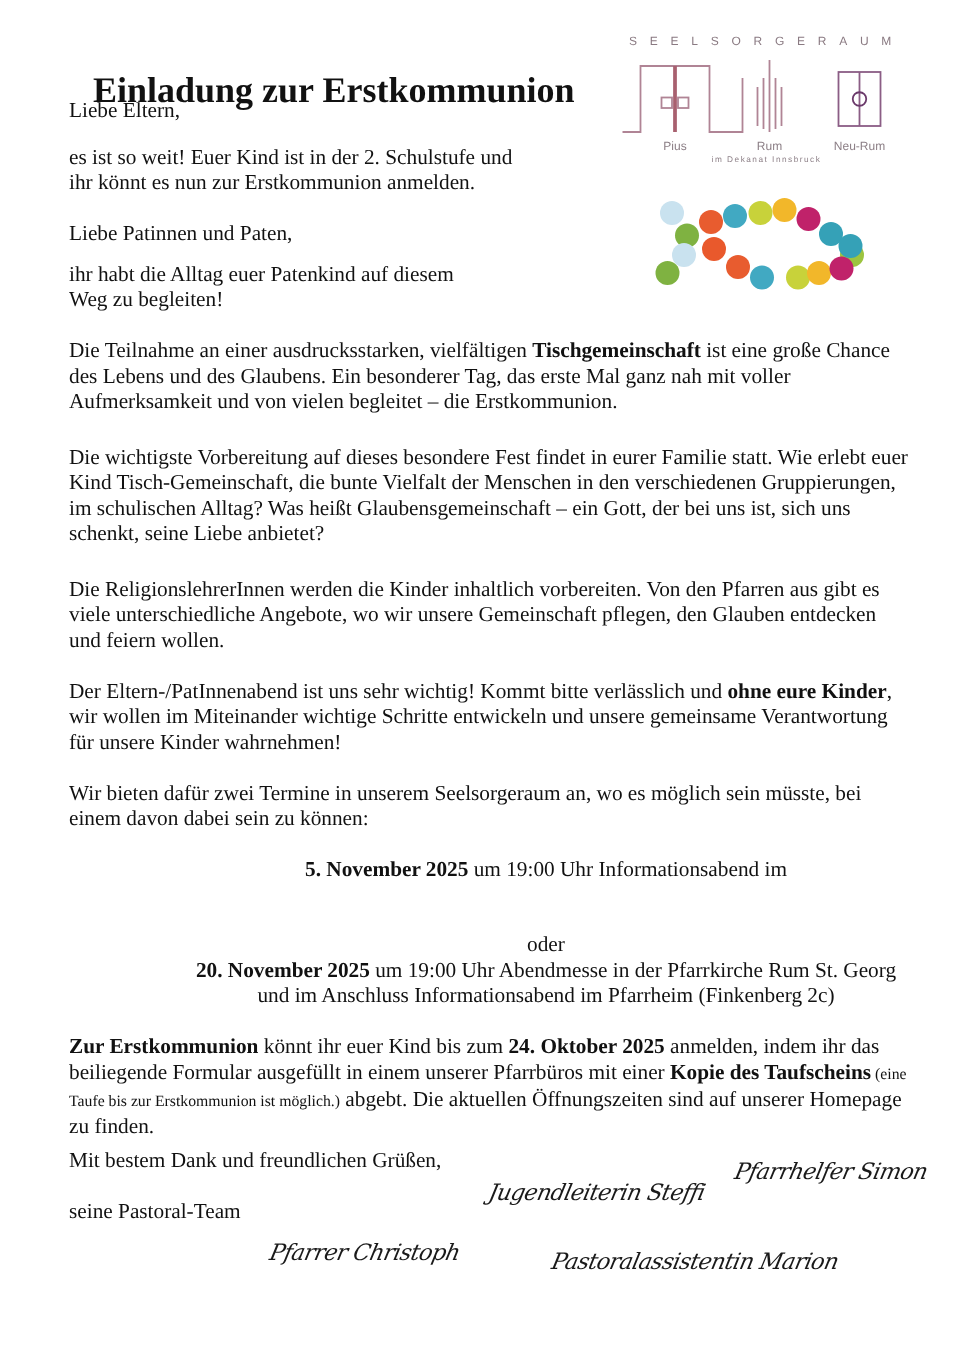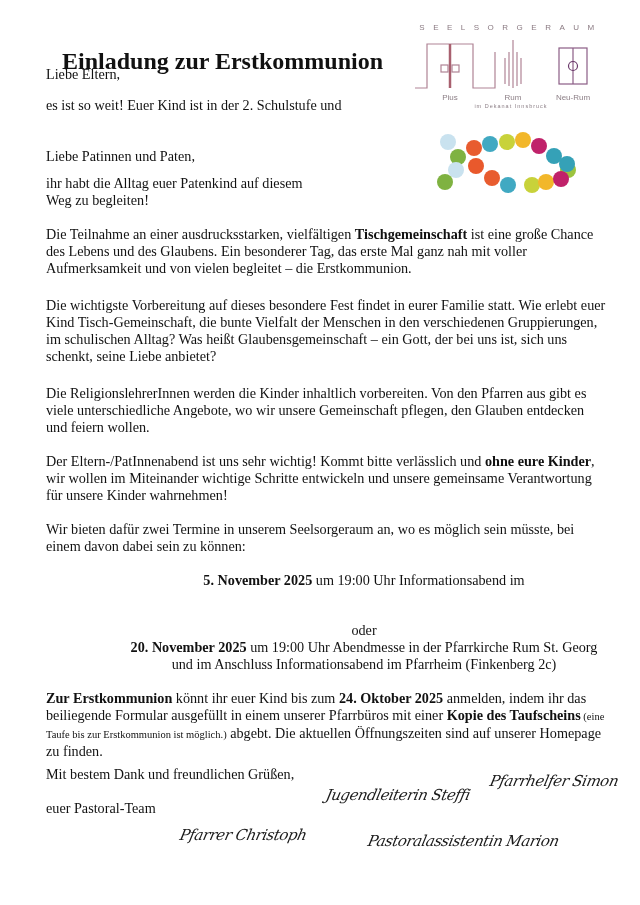--- a/index.html
+++ b/index.html
@@ -63,20 +63,21 @@
       <circle cx="76" cy="58" r="8" fill="#e85c2f"></circle>
       <circle cx="92" cy="65" r="8" fill="#41a9c2"></circle>
       <circle cx="116" cy="65" r="8" fill="#c8d23a"></circle>
       <circle cx="130" cy="62" r="8" fill="#f2b72a"></circle>
       <circle cx="145" cy="59" r="8" fill="#c0226a"></circle>
       <circle cx="151" cy="44" r="8" fill="#35a1b7"></circle>
     </svg>
 
   <p class="p w360" style="top:66px">Liebe Eltern,</p>
   <p class="p w360" style="top:97px">es ist so weit! Euer Kind ist in der 2. Schulstufe und</p>
+  <p class="p w360" style="top:114px">ihr könnt es nun zur Erstkommunion anmelden.</p>
   <p class="p w360" style="top:148px">Liebe Patinnen und Paten,</p>
   <p class="p w360" style="top:175px">ihr habt die Alltag euer Patenkind auf diesem</p>
   <p class="p w360" style="top:192px">Weg zu begleiten!</p>
 
   <p class="p wfull" style="top:226px"><span>Die Teilnahme an einer ausdrucksstarken, vielfältigen </span><b>Tischgemeinschaft</b><span> ist eine große Chance des Lebens und des Glaubens. Ein besonderer Tag, das erste Mal ganz nah mit voller Aufmerksamkeit und von vielen begleitet – die Erstkommunion.</span></p>
 
   <p class="p wfull" style="top:297px">Die wichtigste Vorbereitung auf dieses besondere Fest findet in eurer Familie statt. Wie erlebt euer Kind Tisch-Gemeinschaft, die bunte Vielfalt der Menschen in den verschiedenen Gruppierungen, im schulischen Alltag? Was heißt Glaubensgemeinschaft – ein Gott, der bei uns ist, sich uns schenkt, seine Liebe anbietet?</p>
 
   <p class="p wfull" style="top:453px"><span>Der Eltern-/PatInnenabend ist uns sehr wichtig! Kommt bitte verlässlich und </span><b>ohne eure Kinder</b><span>, wir wollen im Miteinander wichtige Schritte entwickeln und unsere gemeinsame Verantwortung für unsere Kinder wahrnehmen!</span></p>
 
@@ -86,20 +87,20 @@
 
   <p class="center" style="top:572px"><b>5. November 2025</b><span> um 19:00 Uhr Informationsabend im</span></p>
 
   <p class="center" style="top:622px">oder</p>
   <p class="center" style="top:639px"><b>20. November 2025</b><span> um 19:00 Uhr Abendmesse in der Pfarrkirche Rum St. Georg</span></p>
   <p class="center" style="top:656px">und im Anschluss Informationsabend im Pfarrheim (Finkenberg 2c)</p>
 
   <p class="p wfull" style="top:690px"><b>Zur Erstkommunion</b><span> könnt ihr euer Kind bis zum </span><b>24. Oktober 2025</b><span> anmelden, indem ihr das beiliegende Formular ausgefüllt in einem unserer Pfarrbüros mit einer </span><b>Kopie des Taufscheins</b><span class="small"> (eine Taufe bis zur Erstkommunion ist möglich.)</span><span> abgebt. Die aktuellen Öffnungszeiten sind auf unserer Homepage zu finden.</span></p>
 
   <p class="p" style="top:766px">Mit bestem Dank und freundlichen Grüßen,</p>
-  <p class="p" style="top:800px">euer Pastoral-Team</p>
+  <p class="p" style="top:800px">seine Pastoral-Team</p>
 
   <span class="sig" style="left:326px;top:786px">Jugendleiterin Steffi</span>
   <span class="sig" style="left:490px;top:772px">Pfarrhelfer Simon</span>
   <span class="sig" style="left:180px;top:826px">Pfarrer Christoph</span>
   <span class="sig" style="left:368px;top:832px">Pastoralassistentin Marion</span>
 
 </div>
 
 </body></html>

